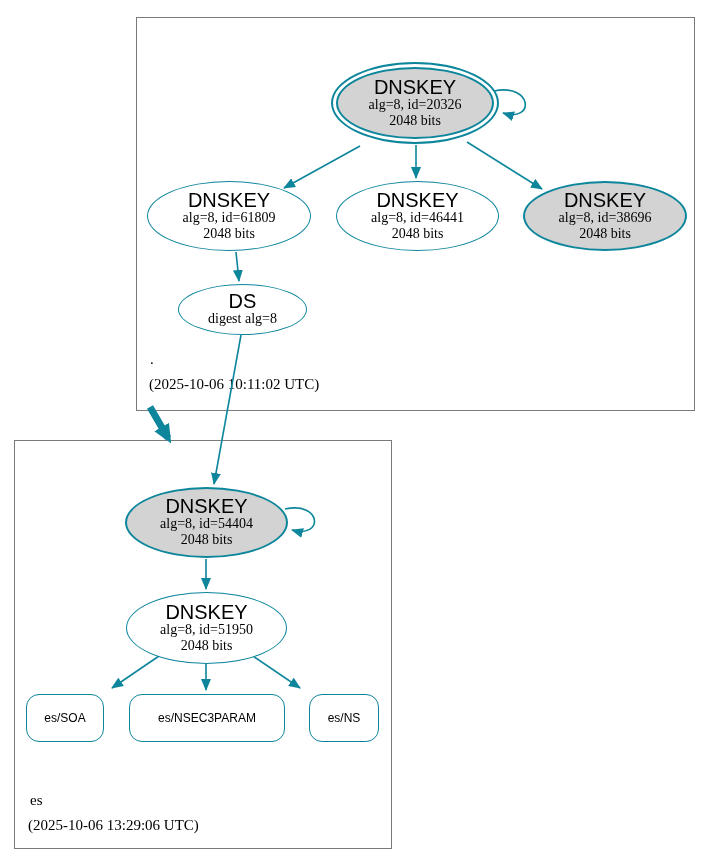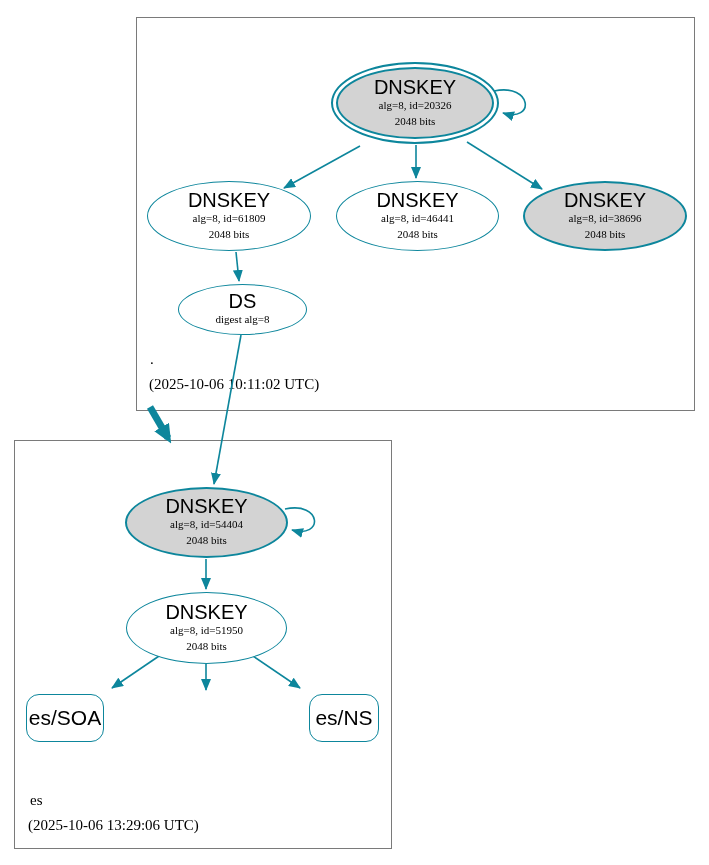--- a/index.html
+++ b/index.html
@@ -12,23 +12,23 @@
   .node{position:absolute;display:flex;flex-direction:column;align-items:center;justify-content:center;
         text-align:center;box-sizing:border-box;}
   .ellipse{border:1.4px solid #0d869c;border-radius:50%;background:#ffffff;}
   .ellipse.bold{border-width:2.3px;}
   .ellipse.gray{background:#d3d3d3;}
   .dbl-outer{position:absolute;border:2px solid #0d869c;border-radius:50%;background:#ffffff;box-sizing:border-box;}
   .dbl-inner{position:absolute;left:3px;top:3px;right:3px;bottom:3px;border:2px solid #0d869c;border-radius:50%;
              background:#d3d3d3;display:flex;flex-direction:column;align-items:center;justify-content:center;
              text-align:center;box-sizing:border-box;}
   .node-title{font-family:"Liberation Sans",sans-serif;font-size:20px;line-height:19px;}
-  .node-detail{font-family:"Liberation Serif",serif;font-size:11px;line-height:16px;}
+  .node-detail{font-family:"Liberation Serif",serif;font-size:14px;line-height:16px;}
   .rrset{border:1.5px solid #0d869c;border-radius:13px;background:#ffffff;
-         font-family:"Liberation Sans",sans-serif;font-size:21px;}
+         font-family:"Liberation Sans",sans-serif;font-size:12px;}
 </style>
 </head>
 <body>
 
 <div id="stage">
 
   <div class="cluster" style="left:136px;top:17px;width:557px;height:392px;"></div>
   <div class="cluster" style="left:14px;top:440px;width:376px;height:407px;"></div>
 
   <div class="cluster-label" style="left:150px;top:352px;">.</div>
@@ -100,17 +100,20 @@
 
   <div class="node ellipse" style="left:126px;top:592px;width:161px;height:72px;">
     <span class="node-title">DNSKEY</span>
     <span class="node-detail">alg=8, id=51950</span>
     <span class="node-detail">2048 bits</span>
   </div>
 
   <div class="node rrset" style="left:26px;top:694px;width:78px;height:48px;">
     <span>es/SOA</span>
   </div>
+  <div class="node rrset" style="left:129px;top:694px;width:156px;height:48px;">
+    <span>es/NSEC3PARAM</span>
+  </div>
   <div class="node rrset" style="left:309px;top:694px;width:70px;height:48px;">
     <span>es/NS</span>
   </div>
 
 </div>
 
 </body></html>

